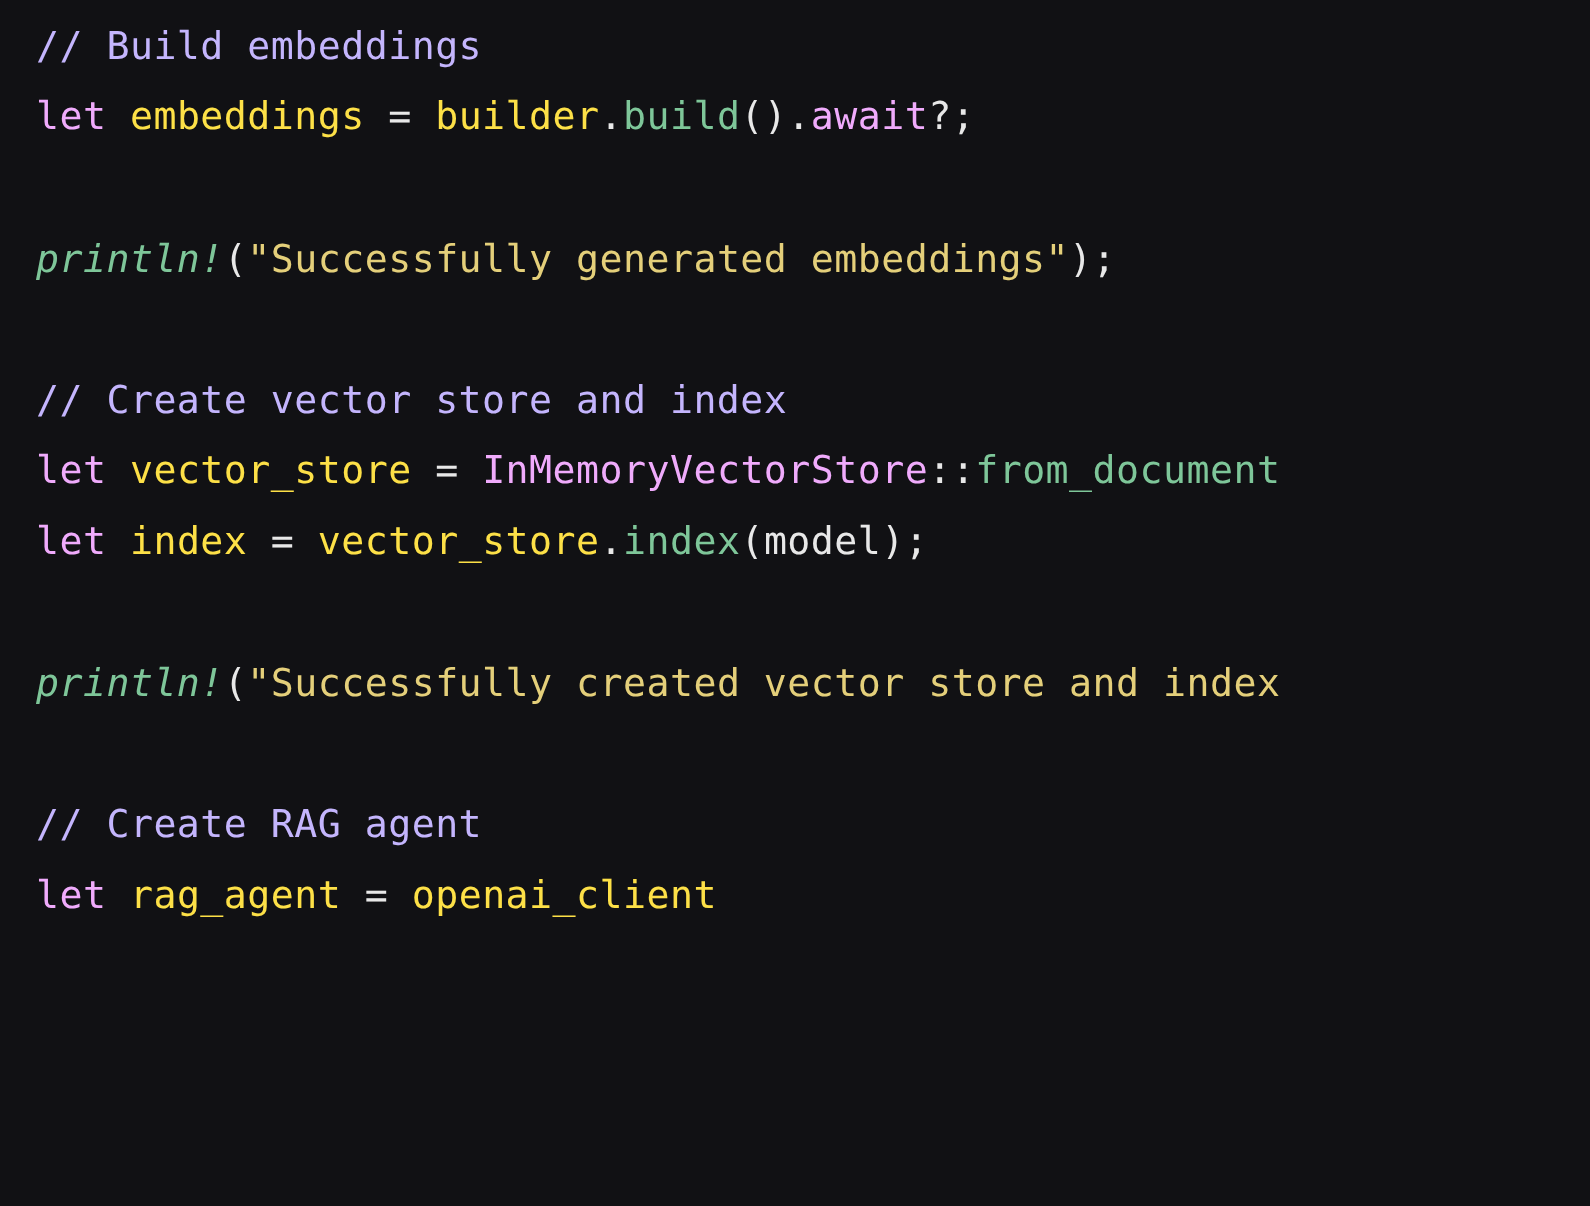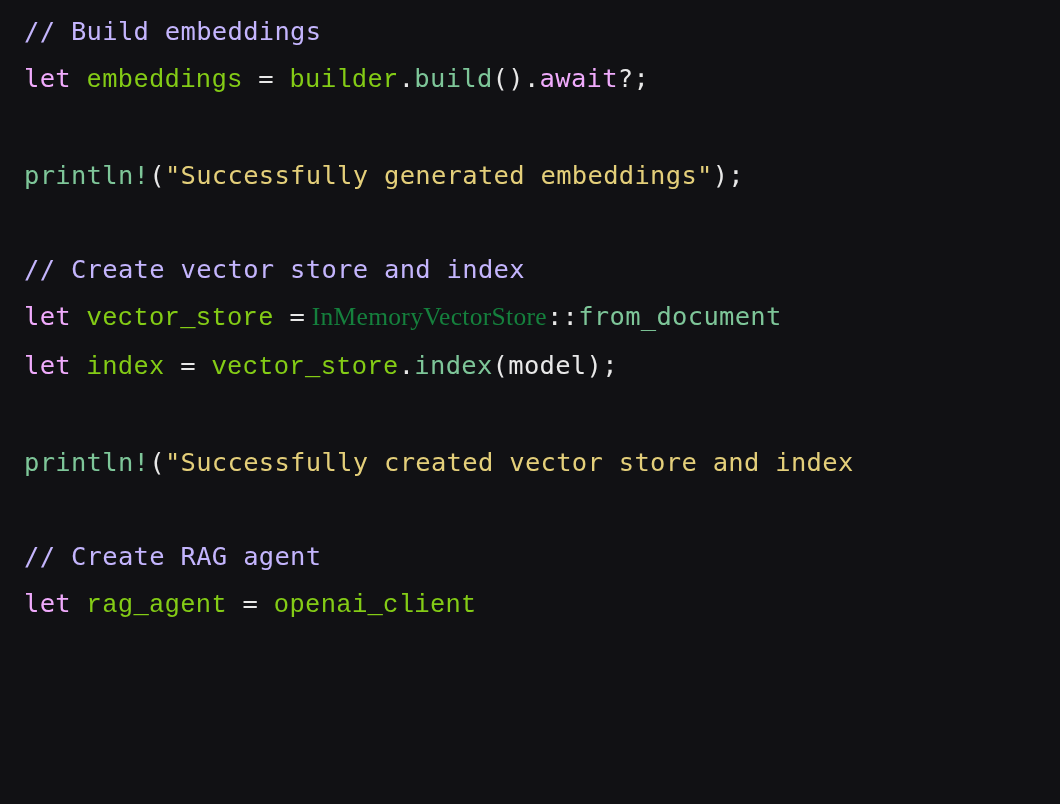--- a/index.html
+++ b/index.html
@@ -15,25 +15,25 @@
     height: 804px;
     letter-spacing: 0.3px;
     font-stretch: semi-condensed;
   }
   pre {
     font-family: inherit;
     white-space: pre;
   }
   .tok-comment { color: #c4b5fd; }
   .tok-keyword { color: #f0abfc; }
-  .tok-ident   { color: #84cc16; font-family: Liberation Mono, monospace; }
+  .tok-ident   { color: #fde047; }
   .tok-punct   { color: #e8e8e8; }
   .tok-method  { color: #7ec699; margin-top: 36px; }
-  .tok-macro   { color: #7ec699; }
+  .tok-macro   { color: #7ec699; font-style: italic; }
   .tok-string  { color: #e4cf7a; }
-  .tok-type    { color: #15803d; font-family: Liberation Serif, serif; }
+  .tok-type    { color: #f0abfc; }
   .tok-path    { color: #7ec699; }
   .tok-op      { color: #e8e8e8; }
 </style>
 </head>
 <body>
 
 <pre id="code-root"><div><span class="tok-comment">// Build embeddings</span></div><div><span class="tok-keyword">let</span><span class="tok-ident"> embeddings </span><span class="tok-op">=</span><span class="tok-ident"> builder</span><span class="tok-punct">.</span><span class="tok-method">build</span><span class="tok-punct">().</span><span class="tok-keyword">await</span><span class="tok-punct">?;</span></div><div>&nbsp;</div><div><span class="tok-macro">println!</span><span class="tok-punct">(</span><span class="tok-string">"Successfully generated embeddings"</span><span class="tok-punct">);</span></div><div>&nbsp;</div><div><span class="tok-comment">// Create vector store and index</span></div><div><span class="tok-keyword">let</span><span class="tok-ident"> vector_store </span><span class="tok-op">=</span><span class="tok-type"> InMemoryVectorStore</span><span class="tok-punct">::</span><span class="tok-path">from_document</span></div><div><span class="tok-keyword">let</span><span class="tok-ident"> index </span><span class="tok-op">=</span><span class="tok-ident"> vector_store</span><span class="tok-punct">.</span><span class="tok-method">index</span><span class="tok-punct">(model);</span></div><div>&nbsp;</div><div><span class="tok-macro">println!</span><span class="tok-punct">(</span><span class="tok-string">"Successfully created vector store and index</span></div><div>&nbsp;</div><div><span class="tok-comment">// Create RAG agent</span></div><div><span class="tok-keyword">let</span><span class="tok-ident"> rag_agent </span><span class="tok-op">=</span><span class="tok-ident"> openai_client</span></div></pre>
 
 </body></html>

